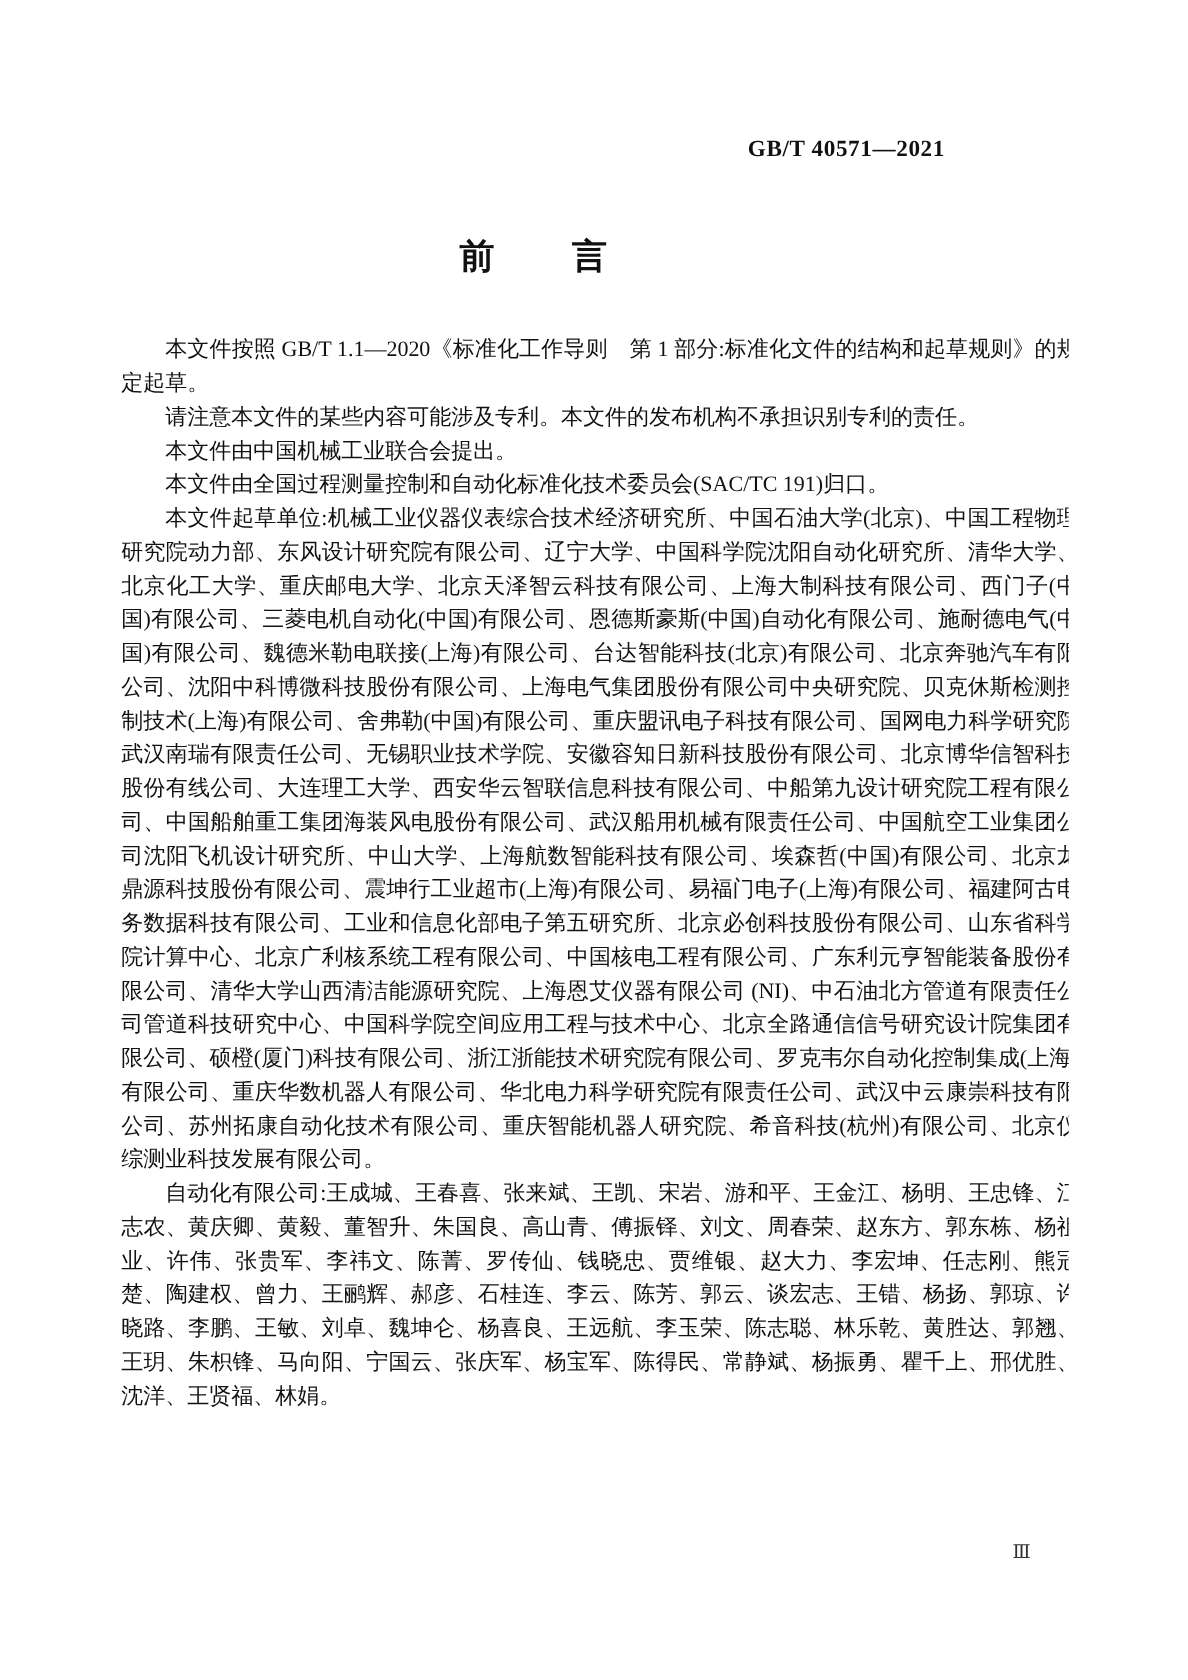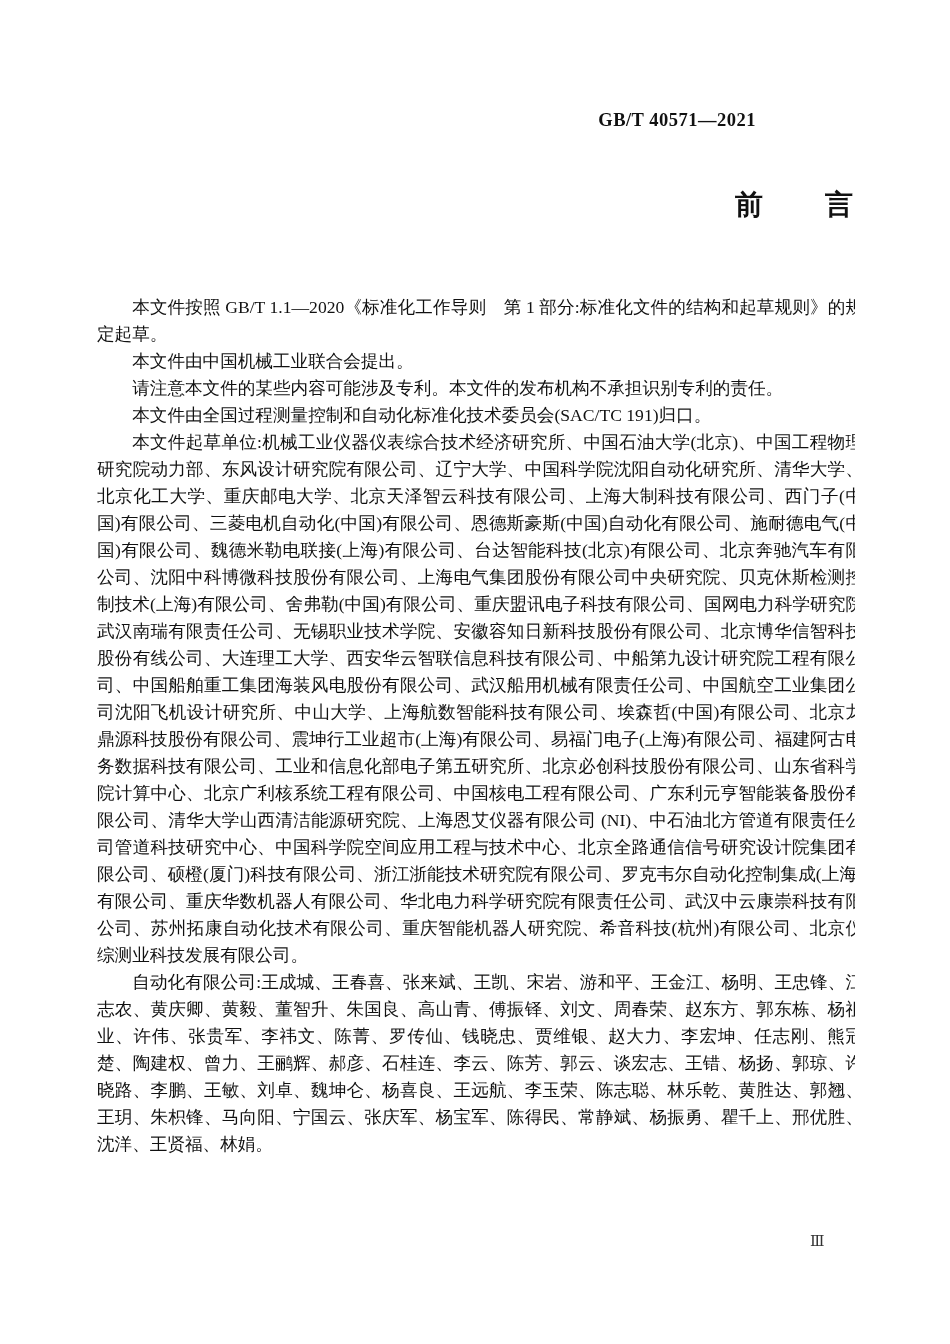--- a/index.html
+++ b/index.html
@@ -24,37 +24,36 @@
     font-weight: 700;
     letter-spacing: 0.5px;
     white-space: nowrap;
   }
   .doc-title {
     position: absolute;
     top: 186px;
     left: 0;
     width: 100%;
     margin: 0;
-    text-align: right;
+    text-align: center;
     font-family: "Liberation Sans", "DejaVu Sans", sans-serif;
     font-size: 28px;
     font-weight: 700;
     letter-spacing: 2px;
   }
   .body-text {
     position: absolute;
     top: 266px;
     left: 97px;
     width: 766px;
     font-family: "Liberation Serif", "DejaVu Serif", serif;
     font-size: 17.6px;
     line-height: 27px;
     text-align: justify;
     text-justify: inter-ideograph;
-    margin-top: 28px;
   }
   .body-text p {
     margin: 0;
     padding: 0;
     text-indent: 2em;
   }
   .page-number {
     position: absolute;
     top: 1232px;
     left: 810px;
@@ -67,22 +66,22 @@
 <body>
 
 <div class="page">
 
   <div class="header-code">GB/T 40571—2021</div>
 
   <h1 class="doc-title">前　　言</h1>
 
   <div class="body-text">
     <p>本文件按照 GB/T 1.1—2020《标准化工作导则　第 1 部分:标准化文件的结构和起草规则》的规定起草。</p>
+    <p>请注意本文件的某些内容可能涉及专利。本文件的发布机构不承担识别专利的责任。</p>
     <p>本文件由中国机械工业联合会提出。</p>
-    <p>请注意本文件的某些内容可能涉及专利。本文件的发布机构不承担识别专利的责任。</p>
     <p>本文件由全国过程测量控制和自动化标准化技术委员会(SAC/TC 191)归口。</p>
     <p>本文件起草单位:机械工业仪器仪表综合技术经济研究所、中国石油大学(北京)、中国工程物理研究院动力部、东风设计研究院有限公司、辽宁大学、中国科学院沈阳自动化研究所、清华大学、北京化工大学、重庆邮电大学、北京天泽智云科技有限公司、上海大制科技有限公司、西门子(中国)有限公司、三菱电机自动化(中国)有限公司、恩德斯豪斯(中国)自动化有限公司、施耐德电气(中国)有限公司、魏德米勒电联接(上海)有限公司、台达智能科技(北京)有限公司、北京奔驰汽车有限公司、沈阳中科博微科技股份有限公司、上海电气集团股份有限公司中央研究院、贝克休斯检测控制技术(上海)有限公司、舍弗勒(中国)有限公司、重庆盟讯电子科技有限公司、国网电力科学研究院武汉南瑞有限责任公司、无锡职业技术学院、安徽容知日新科技股份有限公司、北京博华信智科技股份有线公司、大连理工大学、西安华云智联信息科技有限公司、中船第九设计研究院工程有限公司、中国船舶重工集团海装风电股份有限公司、武汉船用机械有限责任公司、中国航空工业集团公司沈阳飞机设计研究所、中山大学、上海航数智能科技有限公司、埃森哲(中国)有限公司、北京龙鼎源科技股份有限公司、震坤行工业超市(上海)有限公司、易福门电子(上海)有限公司、福建阿古电务数据科技有限公司、工业和信息化部电子第五研究所、北京必创科技股份有限公司、山东省科学院计算中心、北京广利核系统工程有限公司、中国核电工程有限公司、广东利元亨智能装备股份有限公司、清华大学山西清洁能源研究院、上海恩艾仪器有限公司 (NI)、中石油北方管道有限责任公司管道科技研究中心、中国科学院空间应用工程与技术中心、北京全路通信信号研究设计院集团有限公司、硕橙(厦门)科技有限公司、浙江浙能技术研究院有限公司、罗克韦尔自动化控制集成(上海)有限公司、重庆华数机器人有限公司、华北电力科学研究院有限责任公司、武汉中云康崇科技有限公司、苏州拓康自动化技术有限公司、重庆智能机器人研究院、希音科技(杭州)有限公司、北京仪综测业科技发展有限公司。</p>
     <p>自动化有限公司:王成城、王春喜、张来斌、王凯、宋岩、游和平、王金江、杨明、王忠锋、江志农、黄庆卿、黄毅、董智升、朱国良、高山青、傅振铎、刘文、周春荣、赵东方、郭东栋、杨祖业、许伟、张贵军、李祎文、陈菁、罗传仙、钱晓忠、贾维银、赵大力、李宏坤、任志刚、熊冠楚、陶建权、曾力、王鹂辉、郝彦、石桂连、李云、陈芳、郭云、谈宏志、王错、杨扬、郭琼、许晓路、李鹏、王敏、刘卓、魏坤仑、杨喜良、王远航、李玉荣、陈志聪、林乐乾、黄胜达、郭翘、王玥、朱枳锋、马向阳、宁国云、张庆军、杨宝军、陈得民、常静斌、杨振勇、瞿千上、邢优胜、沈洋、王贤福、林娟。</p>
   </div>
 
   <div class="page-number">Ⅲ</div>
 
 </div>
 
 </body></html>

